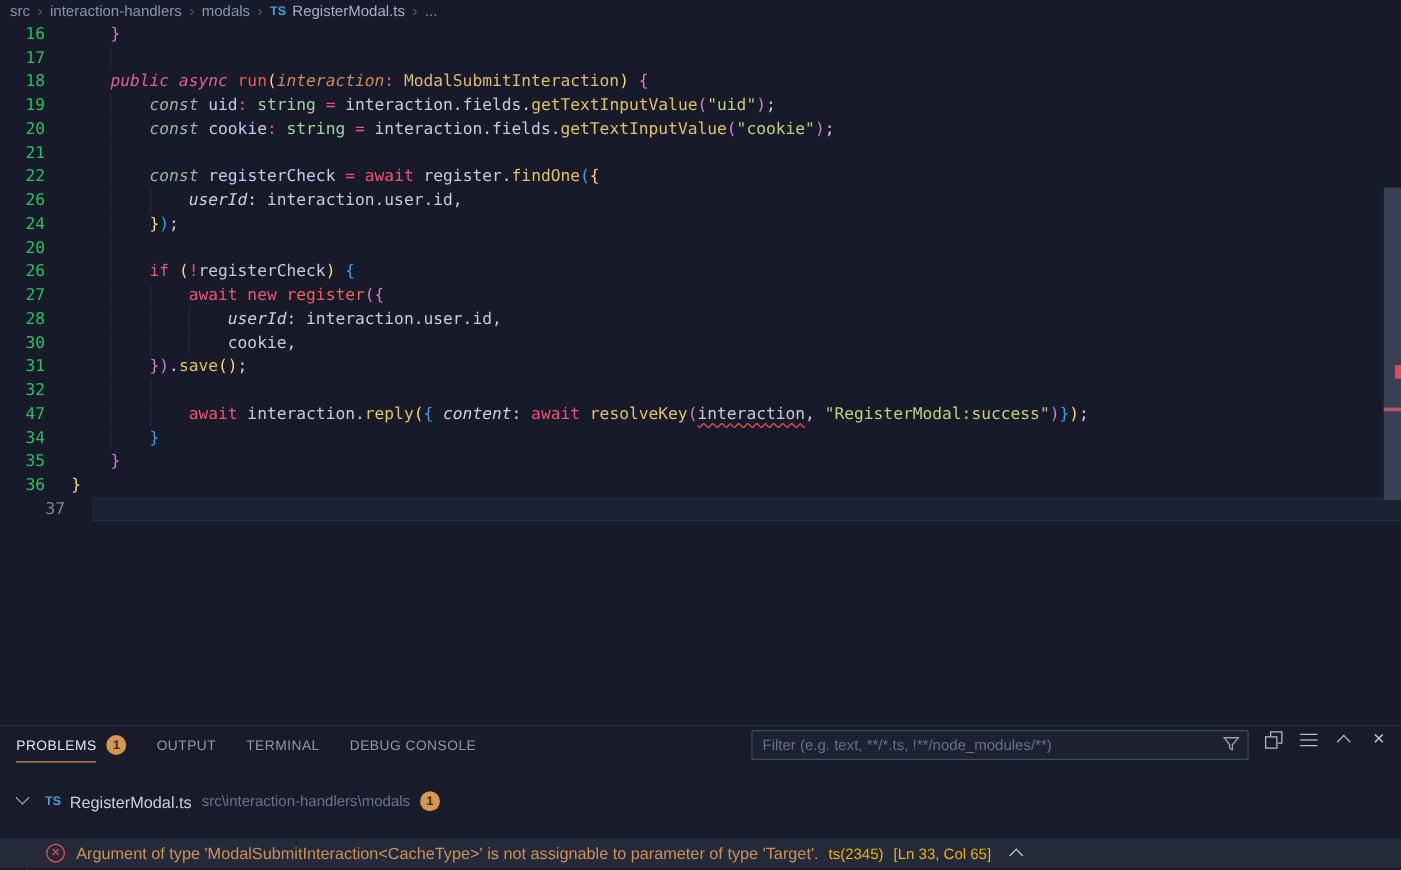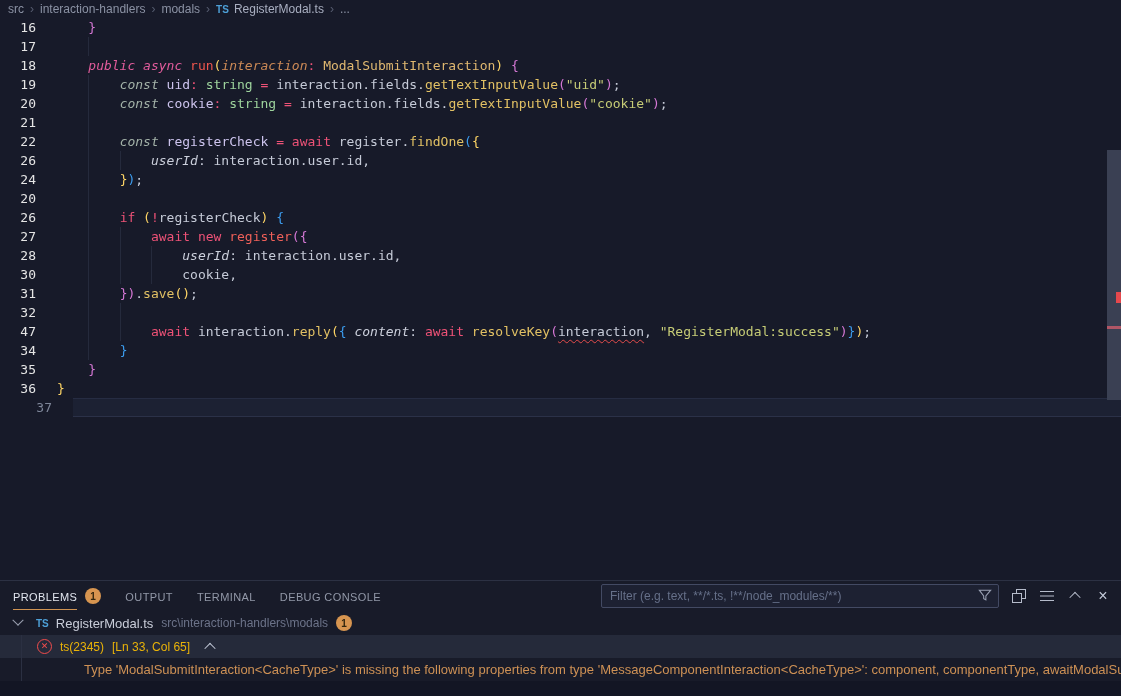--- a/index.html
+++ b/index.html
@@ -11,21 +11,21 @@
               font-size:12px;color:#8b92a4;white-space:nowrap;}
   .crumb{color:#8b92a4;}
   .crumb.file{color:#a9afc1;}
   .crumb-sep{color:#565d70;margin:0 6px;font-size:12px;}
   .ts-mini{color:#4d9fd6;font-weight:bold;font-size:10px;margin-right:5px;}
 
   
   .editor{flex:1;position:relative;overflow:hidden;background:#171a29;}
   .line{display:flex;height:19px;}
   .gutter{flex:none;width:57px;padding-right:21px;box-sizing:border-box;text-align:right;
-          color:#e5e5e5;font:13px/19px "DejaVu Sans Mono",monospace;}
+          color:#22c55e;font:13px/19px "DejaVu Sans Mono",monospace;}
   .line.cur .gutter{color:#7e8699;margin-left:16px;}
   .codewrap{flex:1;position:relative;}
   .line.cur .codewrap{background:#1c2133;box-shadow:inset 0 1px 0 #262c42,inset 0 -1px 0 #2b3148;}
   pre.code{margin:0;position:relative;font:13px/19px "DejaVu Sans Mono",monospace;
            white-space:pre;color:#c6cbd8;height:19px;}
   .g{position:absolute;top:0;bottom:0;width:1px;background:#252a3c;}
 
   .tk-kw{color:#ee5277;}
   .tk-kwit{color:#e25c9c;font-style:italic;}
   .tk-cst{color:#a3b2a8;font-style:italic;}
@@ -43,31 +43,31 @@
   .tk-b2{color:#d678d6;}
   .tk-b3{color:#3c9df0;}
   .sq{text-decoration:underline wavy #e44b4b;text-decoration-thickness:1px;text-underline-offset:3px;}
 
   .vscrollbar{position:absolute;right:0;top:132px;width:14px;height:250px;background:#3a4053;}
   .ruler-error{position:absolute;right:0;top:274px;width:5px;height:11px;background:#e5484d;}
   .ruler-line{position:absolute;right:0;top:308px;width:14px;height:3px;background:#b05666;}
 
   
   .panel{flex:none;height:116px;box-sizing:border-box;border-top:1px solid #2c3143;
-         background:#181b29;display:flex;flex-direction:column;}
+         background:#181b29;display:flex;flex-direction:column;gap:18px;}
   .panel-header{display:flex;align-items:center;height:30px;flex:none;padding:0 10px 0 13px;}
   .tabs{display:flex;align-items:center;height:30px;}
   .ptab{display:flex;align-items:center;height:30px;margin-right:24px;font-size:11px;
         letter-spacing:.4px;color:#9298a8;cursor:default;}
   .ptab .lbl{padding:8px 0 6px;border-bottom:1px solid transparent;}
   .ptab.active{color:#e2e6ef;}
   .ptab.active .lbl{border-bottom-color:#cf9352;}
   .badge{display:inline-flex;align-items:center;justify-content:center;min-width:16px;height:16px;
          border-radius:9px;background:#d79550;color:#33270f;font-size:10px;font-weight:bold;margin-left:8px;}
-  .panel-actions{margin-left:auto;display:flex;align-items:center;gap:12px;color:#b6bccb;}
+  .panel-actions{margin-left:auto;display:flex;align-items:flex-start;gap:12px;color:#b6bccb;}
   .filter-wrap{position:relative;width:398px;height:24px;}
   .filter-wrap input{width:100%;height:100%;box-sizing:border-box;background:#1d2132;
          border:1px solid #434a63;border-radius:2px;color:#aeb4c6;font-size:12px;
          padding:0 28px 0 8px;outline:none;font-family:"Liberation Sans",sans-serif;}
   .filter-wrap input::placeholder{color:#667089;}
   .funnel{position:absolute;right:7px;top:4px;color:#9aa1b4;}
   .ico{display:inline-flex;align-items:center;justify-content:center;width:16px;height:16px;}
   .collapse-all{position:relative;width:14px;height:14px;}
   .collapse-all::before{content:"";position:absolute;right:0;top:0;width:8px;height:8px;border:1.2px solid currentColor;}
   .collapse-all::after{content:"";position:absolute;left:0;bottom:0;width:8px;height:8px;border:1.2px solid currentColor;background:#181b29;}
@@ -291,20 +291,21 @@
       <span class="ts-badge">TS</span>
       <span class="fname">RegisterModal.ts</span>
       <span class="fpath">src\interaction-handlers\modals</span>
       <span class="badge">1</span>
     </div>
 
     <div class="prob-rows">
       <div class="tree-guide"></div>
     <div class="prob-row selected">
           <span class="erricon">✕</span>
+          <span class="pmsg">Argument of type 'ModalSubmitInteraction&lt;CacheType&gt;' is not assignable to parameter of type 'Target'.</span>
           <span class="psrc">ts(2345)</span>
           <span class="ploc">[Ln 33, Col 65]</span>
           <span class="ico pchev">
             <span class="chev up"></span>
           </span>
         </div>
         <div class="prob-row nested">
           <span class="pmsg">Type 'ModalSubmitInteraction&lt;CacheType&gt;' is missing the following properties from type 'MessageComponentInteraction&lt;CacheType&gt;': component, componentType, awaitModalSu...</span>
         </div>
       </div>

